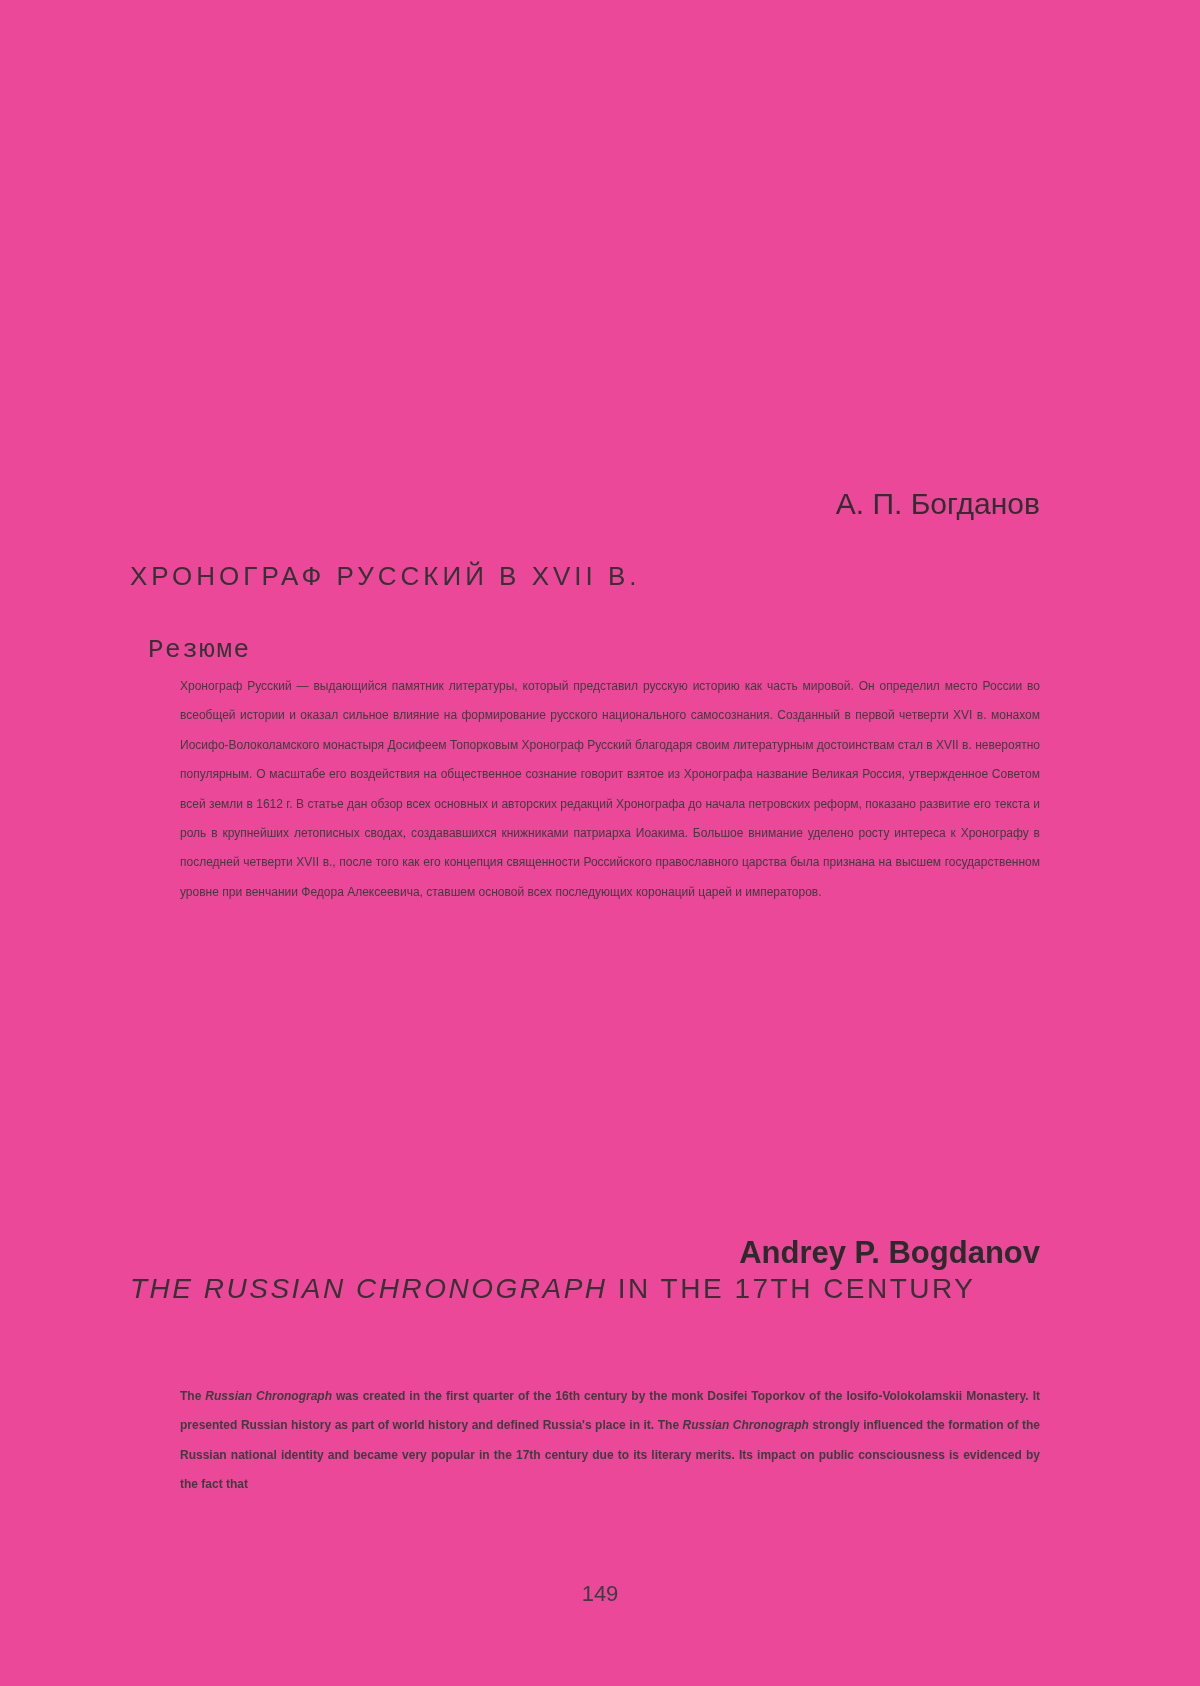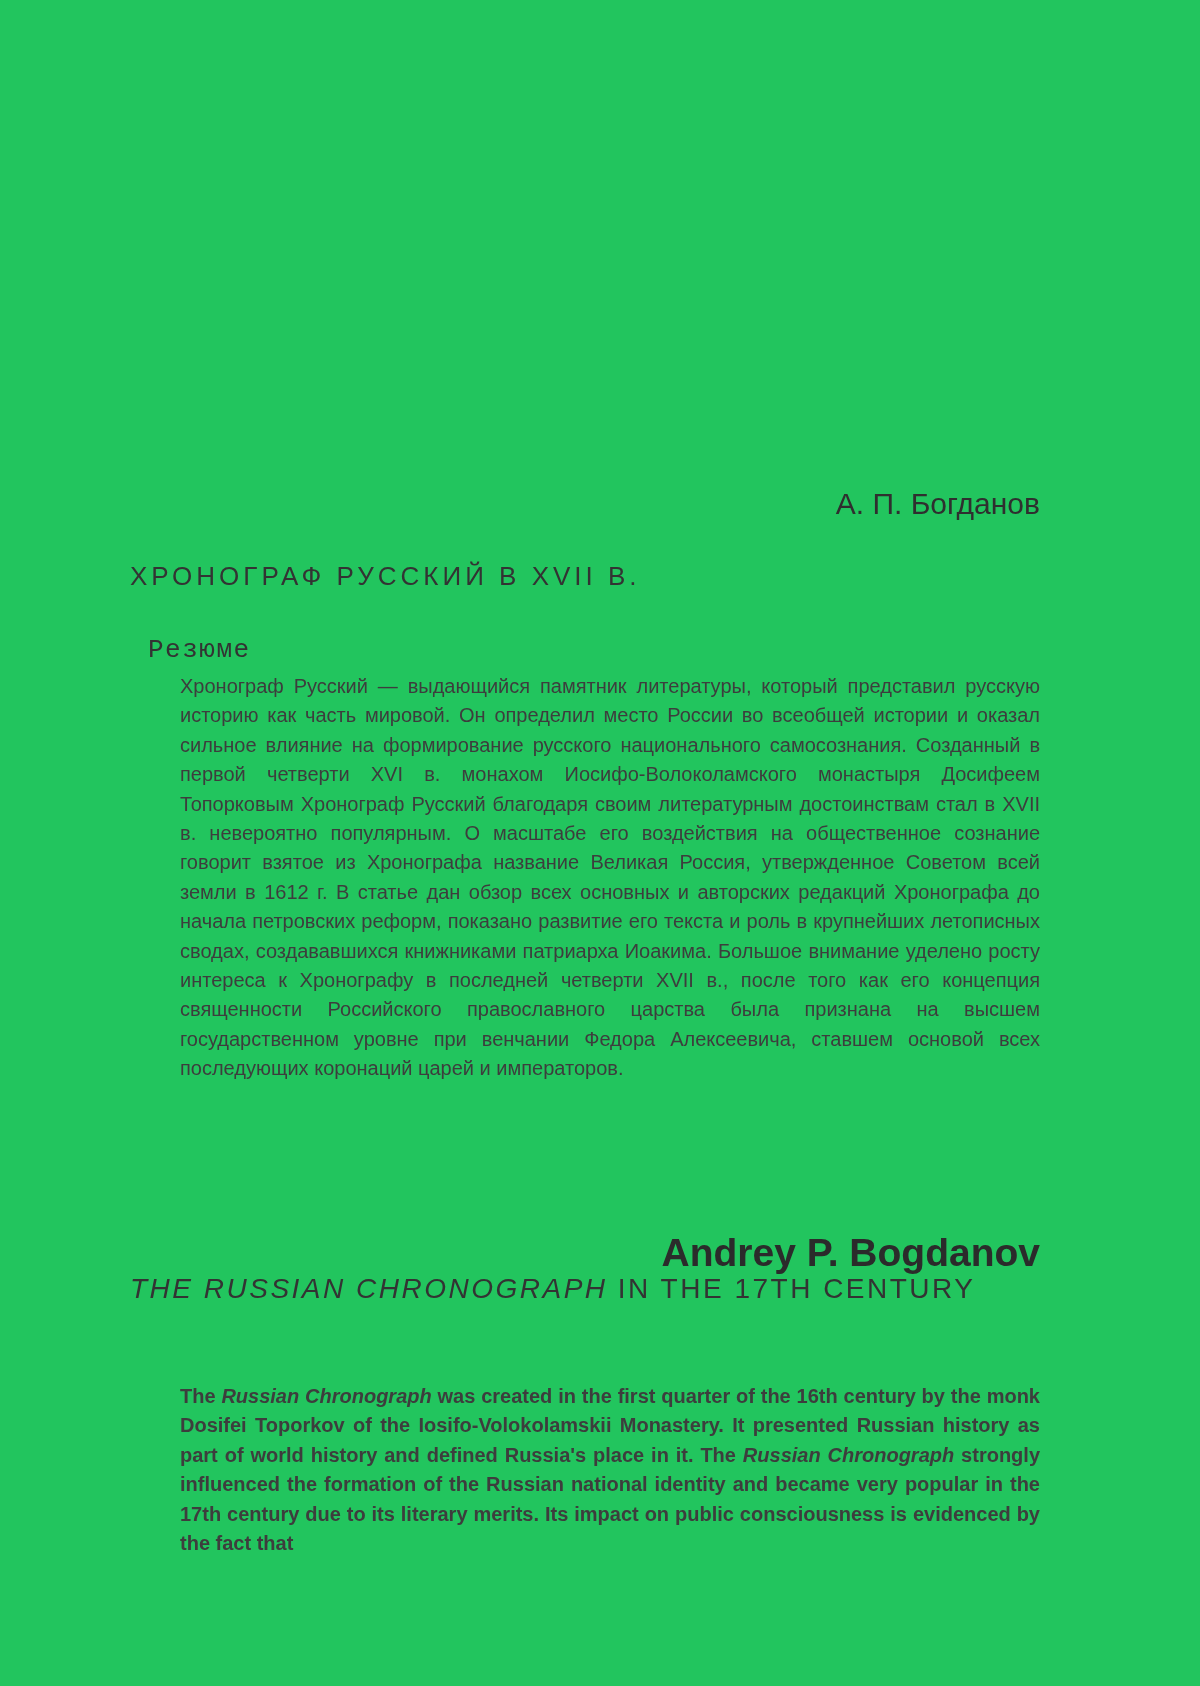--- a/index.html
+++ b/index.html
@@ -4,21 +4,21 @@
 <style>
   html, body {
     margin: 0;
     padding: 0;
     background: #ffffff;
   }
   .page {
     position: relative;
     width: 1200px;
     height: 1686px;
-    background: #22c55e;
+    background: #ec4899;
     font-family: "Liberation Sans", "DejaVu Sans", sans-serif;
     color: #3a3a3a;
     overflow: hidden;
   }
   .block { position: absolute; }
 
   .author-ru {
     top: 486px; left: 130px; width: 910px;
     font-size: 30px; line-height: 36px;
     text-align: right;
@@ -32,32 +32,32 @@
   }
   .section-heading {
     font-size: 26px; line-height: 32px;
     letter-spacing: 1.5px;
     color: #333333;
   }
   .heading-ru { top: 634px; left: 148px; width: 910px; font-family: Liberation Mono, monospace; }
   .heading-en { top: 1344px; left: 130px; width: 910px; }
 
   .body-text {
-    font-size: 20px;
+    font-size: 12px;
     line-height: 29.4px;
     text-align: justify;
     color: #3d3d3d;
   }
   .abstract-ru { top: 672px; left: 180px; width: 860px; }
   .keywords    { top: 1114px; left: 180px; width: 860px; }
   .abstract-en { top: 1382px; left: 180px; width: 860px; font-weight: bold; }
 
   .author-en {
     top: 1234px; left: 130px; width: 910px;
-    font-size: 39px; line-height: 38px;
+    font-size: 31px; line-height: 38px;
     font-weight: 700;
     text-align: right;
     color: #2b2b2b;
   }
   .title-en {
     top: 1272px; left: 130px; width: 910px;
     font-size: 28px; line-height: 34px;
     letter-spacing: 2.5px;
     color: #333333;
   }
@@ -90,14 +90,15 @@
 
 
   <div class="block author-en">Andrey P. Bogdanov</div>
 
   <div class="block title-en"><i>THE RUSSIAN CHRONOGRAPH</i><span> IN THE 17TH CENTURY</span></div>
 
 
   <div class="block body-text abstract-en"><span>The </span><i>Russian Chronograph</i><span> was created in the first quarter of the 16th century by the monk Dosifei Toporkov of the Iosifo-Volokolamskii Monastery. It presented Russian history as part of world history and defined Russia's place in it. The </span><i>Russian Chronograph</i><span> strongly influenced the formation of the Russian national identity and became very popular in the 17th century due to its literary merits. Its impact on public consciousness is evidenced by the fact that</span></div>
 
 
+  <div class="block page-number">149</div>
 
 </div>
 
 </body></html>

